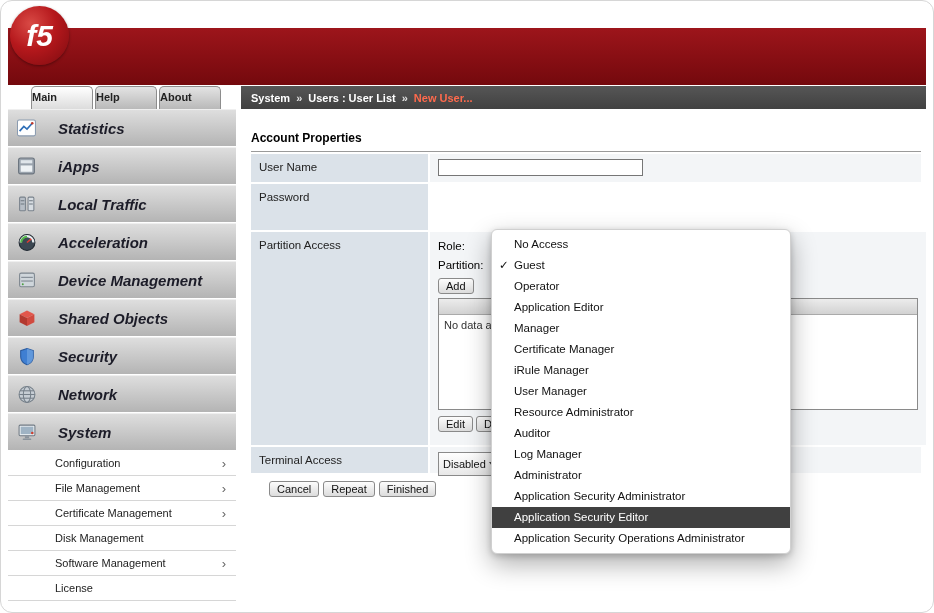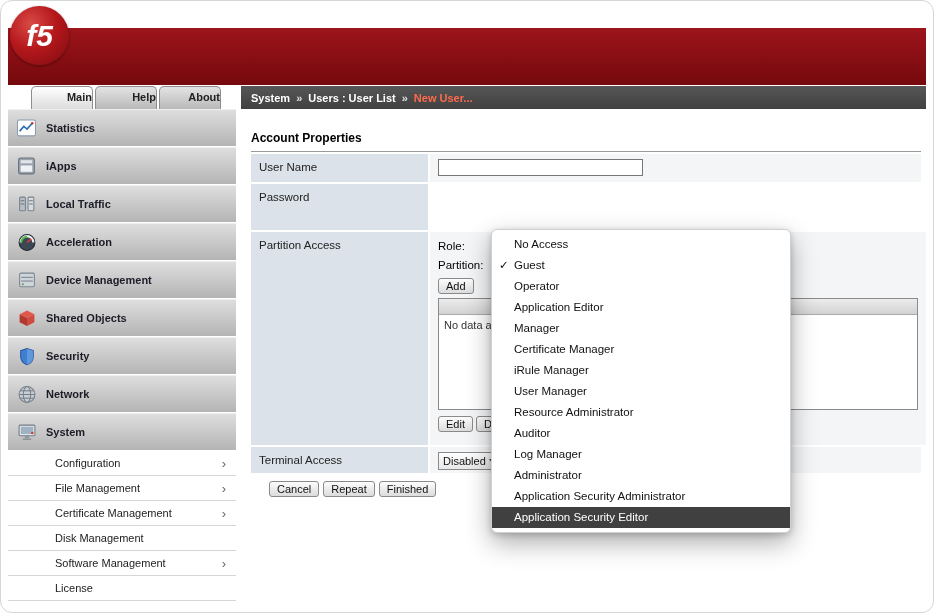--- a/index.html
+++ b/index.html
@@ -21,41 +21,41 @@
     position: absolute; left: 9px; top: 5px; width: 59px; height: 59px;
     border-radius: 50%; z-index: 3;
     background: radial-gradient(circle at 35% 30%, #d94a45 0%, #b5181c 45%, #7c0b10 100%);
     color: #fff; font-style: italic; font-weight: bold; font-size: 30px;
     display: flex; align-items: center; justify-content: center;
     box-shadow: 0 1px 3px rgba(0,0,0,.4);
     text-align: right;
   }
   .tabs { position: absolute; left: 30px; top: 85px; height: 23px; display: flex; gap: 2px; z-index: 2; }
   .tab {
-    width: 62px; height: 23px; line-height: 21px; text-align: right;
+    width: 62px; height: 23px; line-height: 21px; text-align: left;
     font-size: 11px; font-weight: bold; color: #222;
     border: 1px solid #8d8d8d; border-bottom: none; border-radius: 5px 5px 0 0;
     background: linear-gradient(#e3e3e3, #b9b9b9);
   }
   .tab.active { background: linear-gradient(#ffffff, #dcdcdc); }
   .breadcrumb {
     position: absolute; left: 240px; right: 7px; top: 85px; height: 23px;
     background: linear-gradient(#565656, #414141);
     color: #fff; font-size: 11px; font-weight: bold;
     display: flex; align-items: center; padding-left: 10px; gap: 6px;
   }
   .breadcrumb .sep { color: #e0e0e0; }
   .breadcrumb .current { color: #ff6a4d; }
   .sidebar { position: absolute; left: 7px; top: 108px; width: 228px; bottom: 4px; }
   .side-item {
     height: 37px; margin-bottom: 1px;
     background: linear-gradient(#dedede, #b4b4b4);
     border-top: 1px solid #efefef;
-    display: flex; align-items: center; padding-left: 7px; gap: 7px;
-    font-size: 11px; font-weight: bold; color: #1c1c28; cursor: default;
+    display: flex; align-items: center; padding-left: 7px; gap: 19px;
+    font-size: 15px; font-weight: bold; color: #1c1c28; cursor: default; font-style: italic;
   }
   .side-item .icon { width: 24px; height: 19px; flex: 0 0 24px; }
   .sub-item {
     height: 25px; background: #fff; border-bottom: 1px solid #d6d6d6;
     display: flex; align-items: center; padding-left: 47px;
     font-size: 11px; color: #222; position: relative;
   }
   .sub-item .arrow { position: absolute; right: 10px; color: #666; font-size: 13px; line-height: 25px; }
   .main { position: absolute; left: 240px; top: 108px; right: 7px; bottom: 7px; background: #fff; }
   .section-header {
@@ -84,21 +84,21 @@
     display: inline-block; border: 1px solid #8a8a8a; border-radius: 3px;
     background: linear-gradient(#fdfdfd, #dcdcdc);
     font-size: 11px; padding: 1px 7px; color: #111; cursor: default;
   }
   .listbox { margin-top: 4px; width: 480px; height: 112px; border: 1px solid #8a8a8a; background: #fff; }
   .listbox-header { height: 16px; background: linear-gradient(#ececec, #d2d2d2); border-bottom: 1px solid #aaa; }
   .listbox-body { padding: 4px 5px; font-size: 11px; color: #333; }
   .pa-buttons { margin-top: 6px; display: flex; gap: 3px; }
   .select-box {
     display: inline-flex; align-items: center; justify-content: space-between;
-    width: 62px; height: 18px; border: 1px solid #8a8a8a;
+    width: 62px; height: 24px; border: 1px solid #8a8a8a;
     background: linear-gradient(#fefefe, #e8e8e8);
     font-size: 11px; padding: 0 4px; color: #111;
   }
   .chev { width: 0; height: 0; border-left: 3px solid transparent; border-right: 3px solid transparent; border-top: 4px solid #444; }
   .footer-buttons { position: absolute; left: 28px; top: 372px; display: flex; gap: 4px; }
   .role-menu {
     position: absolute; left: 490px; top: 228px; width: 300px;
     background: #fff; border: 1px solid #d0d0d0; border-radius: 6px;
     box-shadow: 0 10px 26px rgba(0,0,0,.32), 0 2px 6px rgba(0,0,0,.18);
     padding: 4px 0; z-index: 10; font-size: 11.5px; color: #111;
@@ -314,15 +314,16 @@
     <div class="menu-item">Manager</div>
     <div class="menu-item">Certificate Manager</div>
     <div class="menu-item">iRule Manager</div>
     <div class="menu-item">User Manager</div>
     <div class="menu-item">Resource Administrator</div>
     <div class="menu-item">Auditor</div>
     <div class="menu-item">Log Manager</div>
     <div class="menu-item">Administrator</div>
     <div class="menu-item">Application Security Administrator</div>
     <div class="menu-item highlighted">Application Security Editor</div>
+    <div class="menu-item">Application Security Operations Administrator</div>
   </div>
 
 </div>
 
 </body></html>

